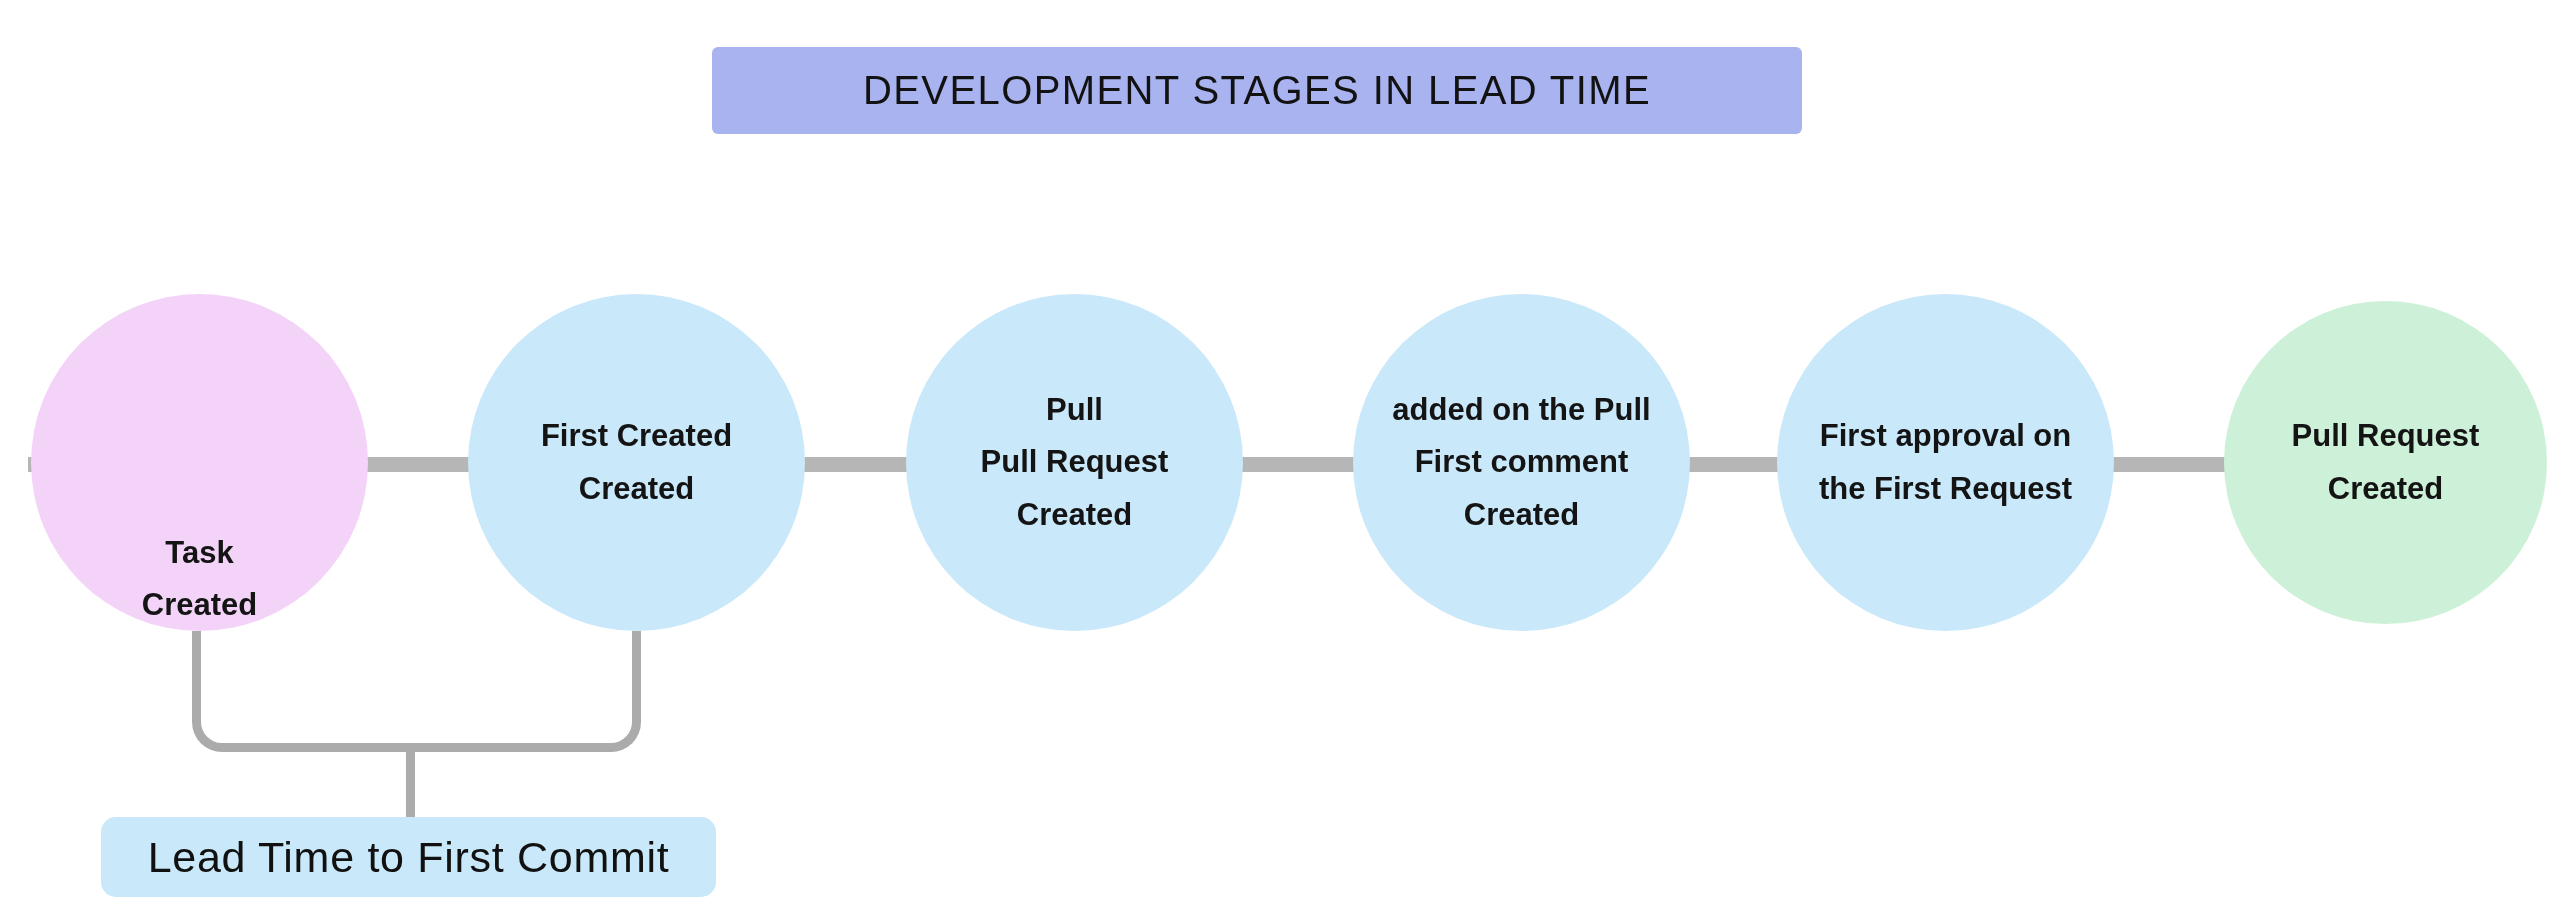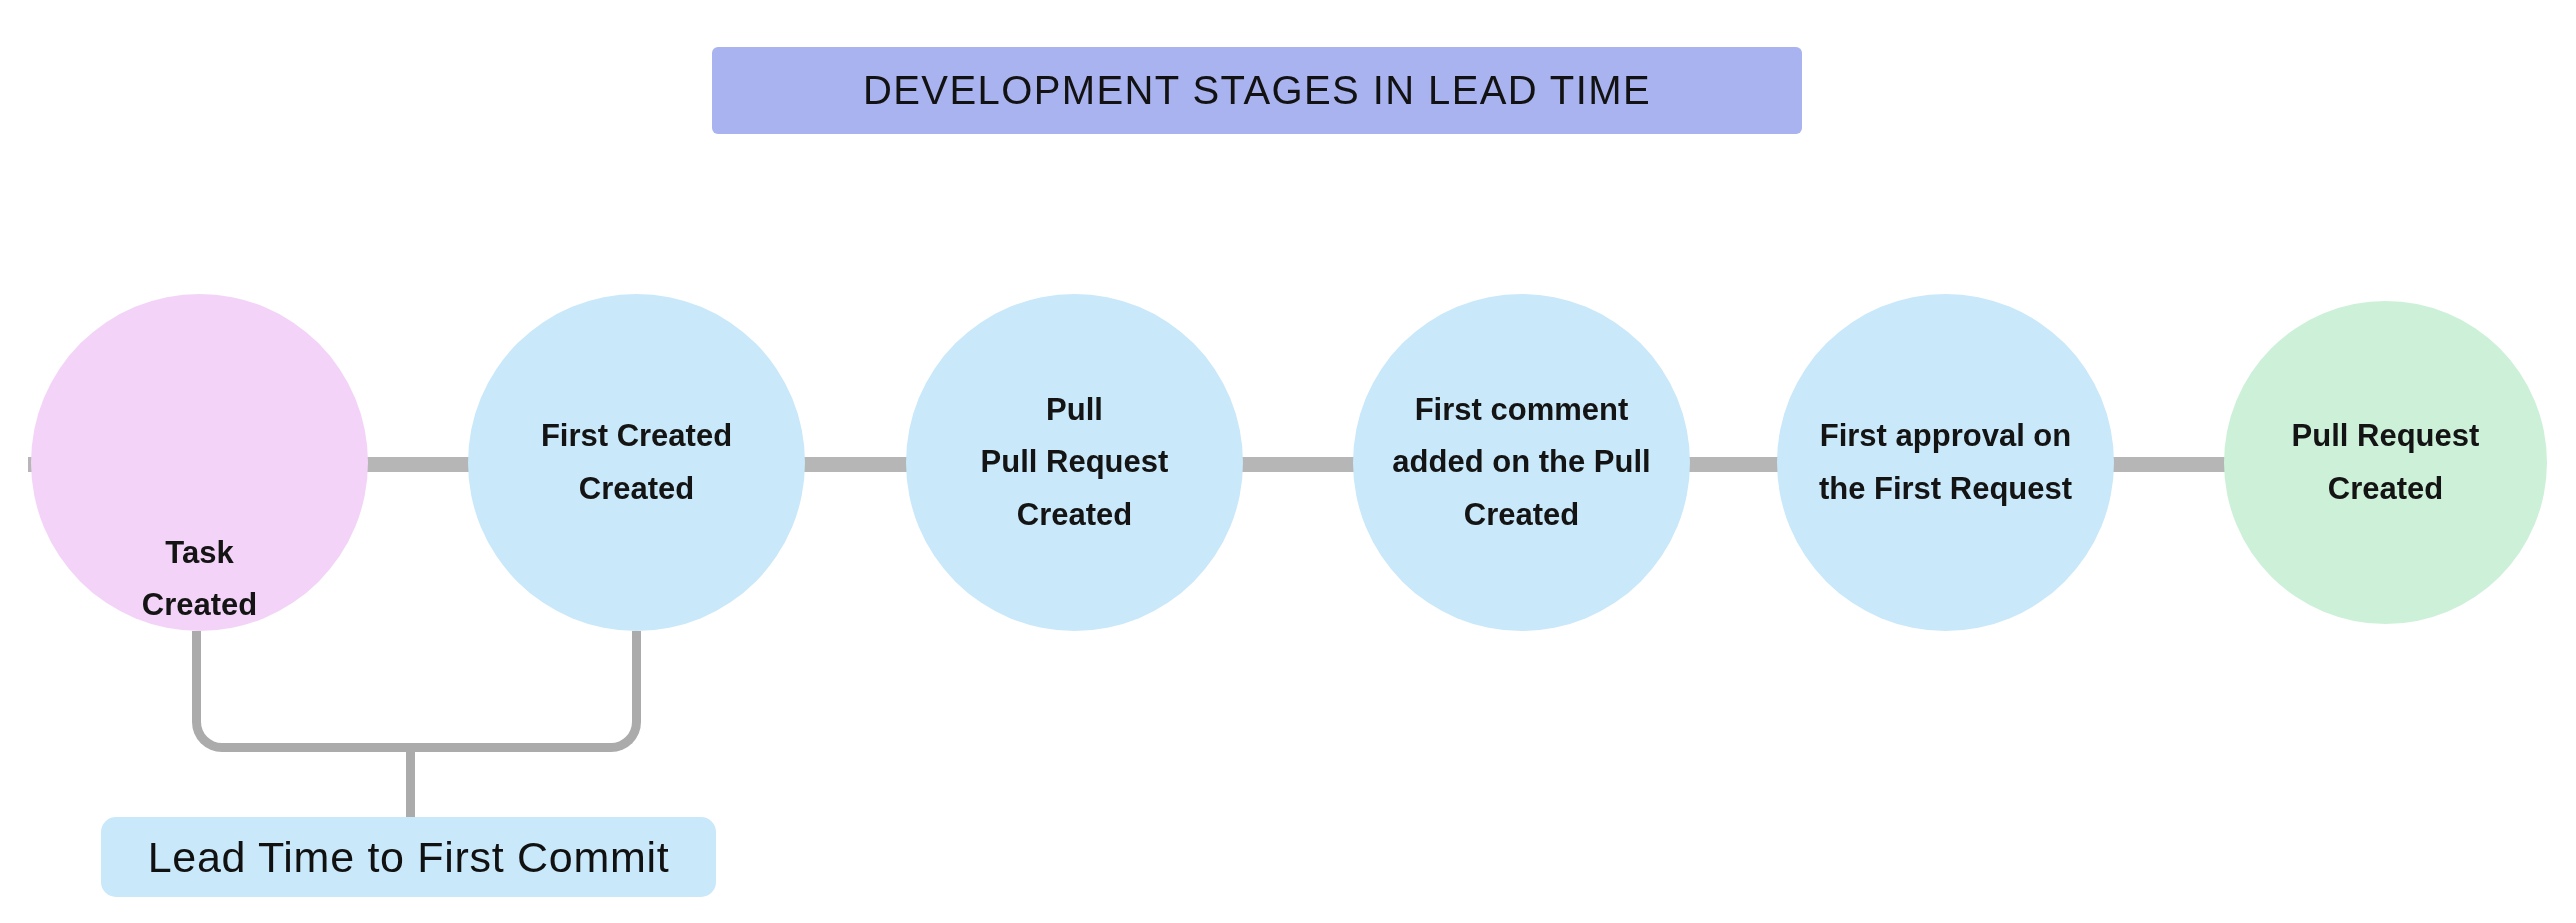--- a/index.html
+++ b/index.html
@@ -105,22 +105,22 @@
     <div class="line">Created</div>
   </div>
 
   <div class="stage" style="left: 906px; top: 294px; width: 337px; height: 337px; background-color: rgb(201, 232, 250);">
     <div class="line">Pull</div>
     <div class="line">Pull Request</div>
     <div class="line">Created</div>
   </div>
 
   <div class="stage" style="left: 1353px; top: 294px; width: 337px; height: 337px; background-color: rgb(201, 232, 250);">
+    <div class="line">added on the Pull</div>
     <div class="line">First comment</div>
-    <div class="line">added on the Pull</div>
     <div class="line">Created</div>
   </div>
 
   <div class="stage" style="left: 1777px; top: 294px; width: 337px; height: 337px; background-color: rgb(201, 232, 250);">
     <div class="line">First approval on</div>
     <div class="line">the First Request</div>
   </div>
 
   <div class="stage" style="left: 2224px; top: 301px; width: 323px; height: 323px; background-color: rgb(205, 241, 216);">
     <div class="line">Pull Request</div>

